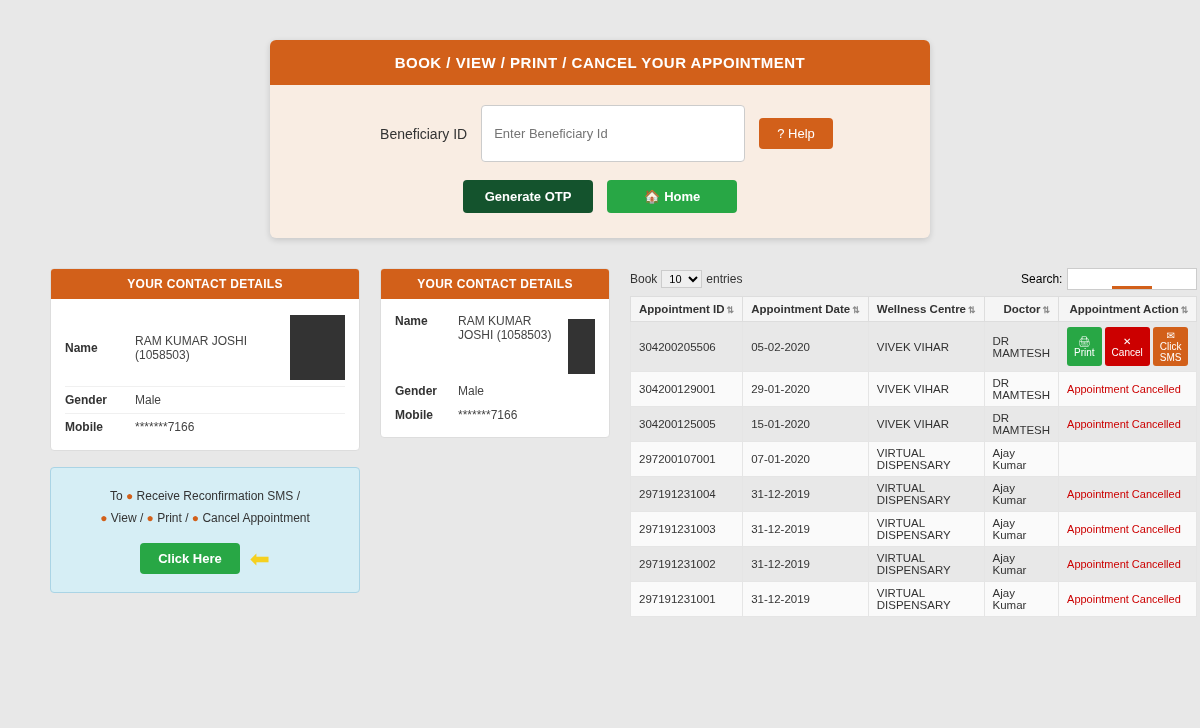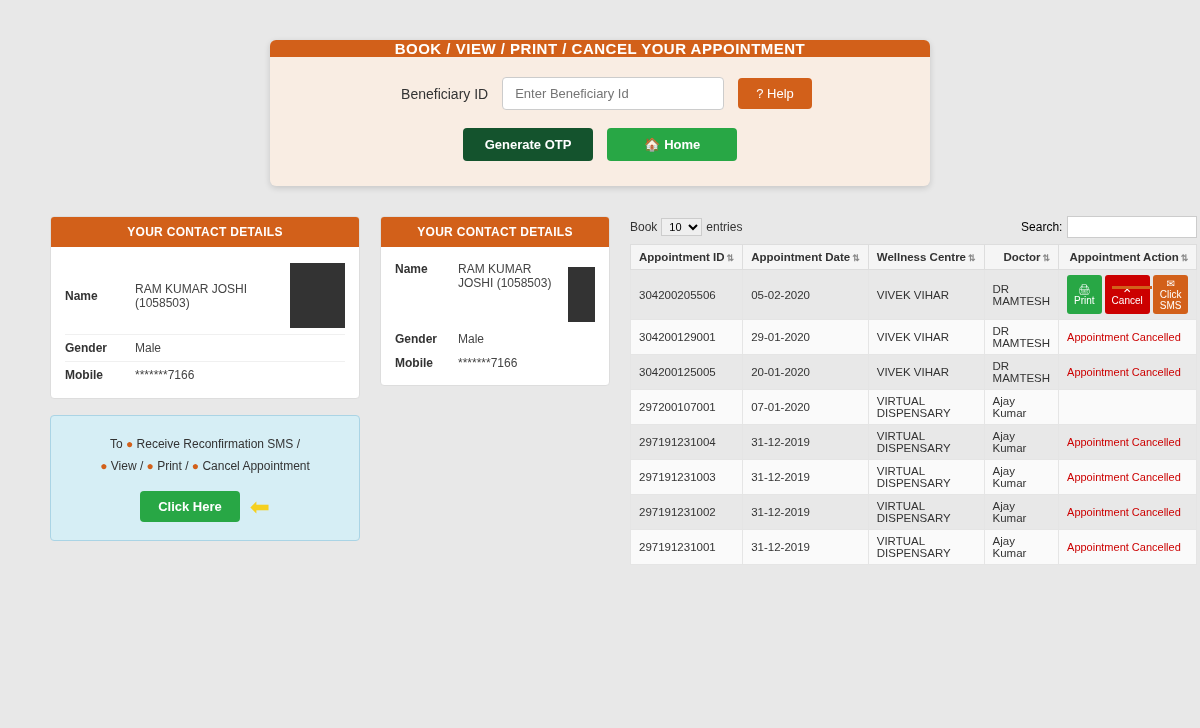--- a/index.html
+++ b/index.html
@@ -21,42 +21,43 @@
       border-radius: 6px;
       overflow: hidden;
       box-shadow: 0 2px 6px rgba(0,0,0,0.15);
     }
     .top-card-header {
       background: #d2601a;
       color: white;
       text-align: center;
       font-weight: bold;
       font-size: 15px;
+      padding: 14px;
       letter-spacing: 0.5px;
     }
     .top-card-body {
       padding: 20px 30px 25px;
       border-radius: 15px;
     }
     .beneficiary-row {
       display: flex;
       align-items: center;
       gap: 14px;
       justify-content: center;
       margin-bottom: 18px;
     }
     .beneficiary-label {
       font-size: 14px;
       color: #333;
       min-width: 100px;
       text-align: right;
     }
     .beneficiary-input {
-      width: 222px;
-      padding: 8px 12px;
+      width: 264px;
+      padding: 20px 12px;
       border: 1px solid #ccc;
       border-radius: 4px;
       font-size: 13px;
       color: #999;
       outline: none;
     }
     .help-btn {
       background: #d2601a;
       color: white;
       border: none;
@@ -454,21 +455,21 @@
     <td>304200129001</td>
     <td>29-01-2020</td>
     <td>VIVEK VIHAR</td>
     <td>DR MAMTESH</td>
     <td>
       <span class="status-cancelled">Appointment Cancelled</span>
     </td>
   </tr>
           <tr>
     <td>304200125005</td>
-    <td>20-01-2020</td>
+    <td>15-01-2020</td>
     <td>VIVEK VIHAR</td>
     <td>DR MAMTESH</td>
     <td>
       <span class="status-cancelled">Appointment Cancelled</span>
     </td>
   </tr>
           <tr>
     <td>297200107001</td>
     <td>07-01-2020</td>
     <td>VIRTUAL DISPENSARY</td>

